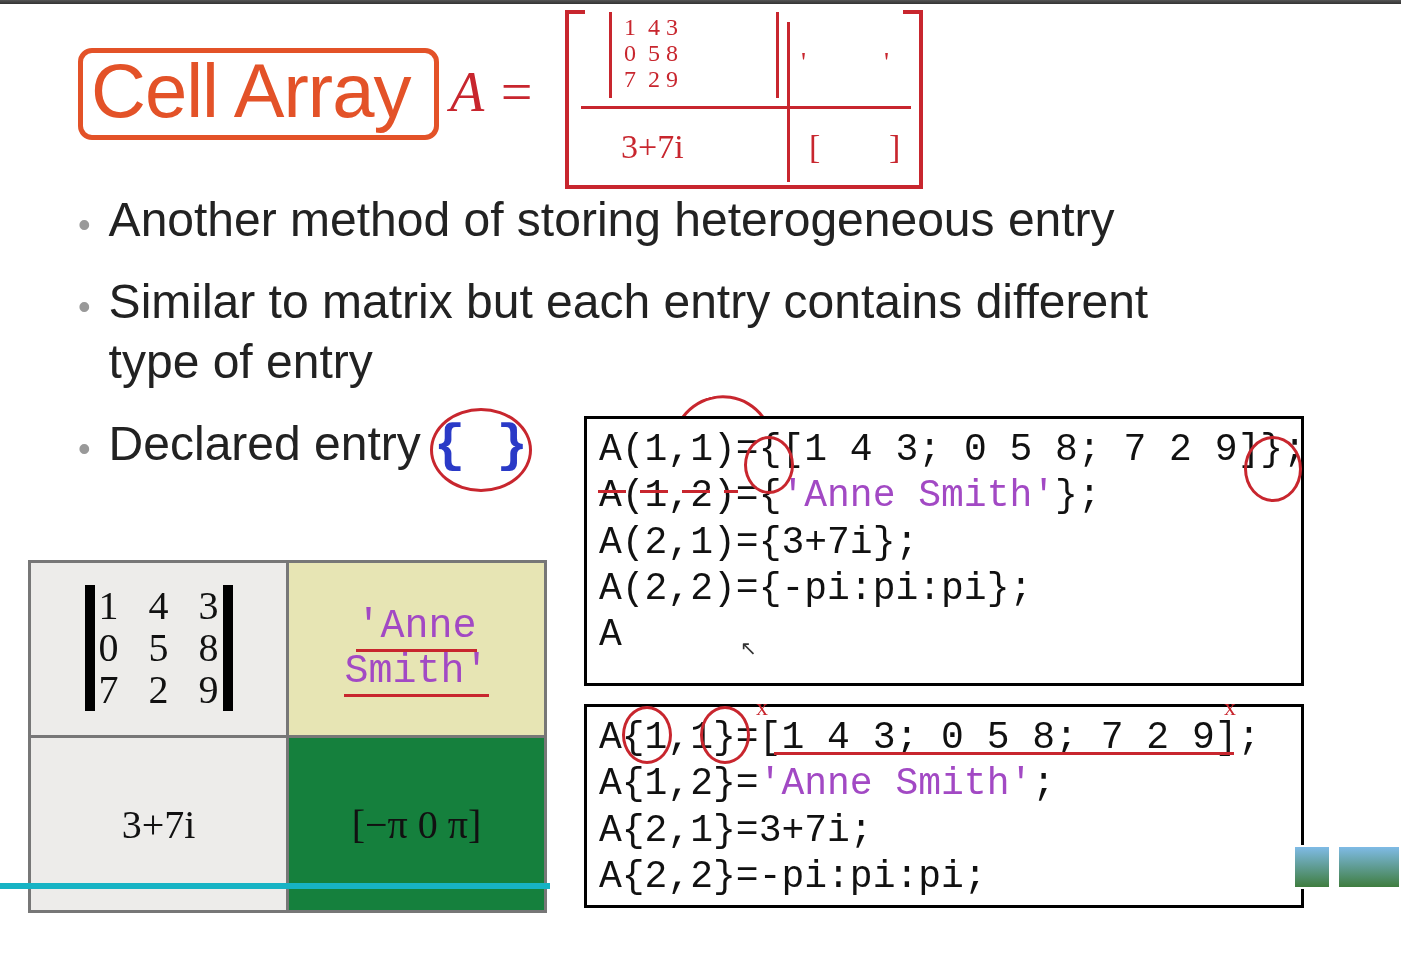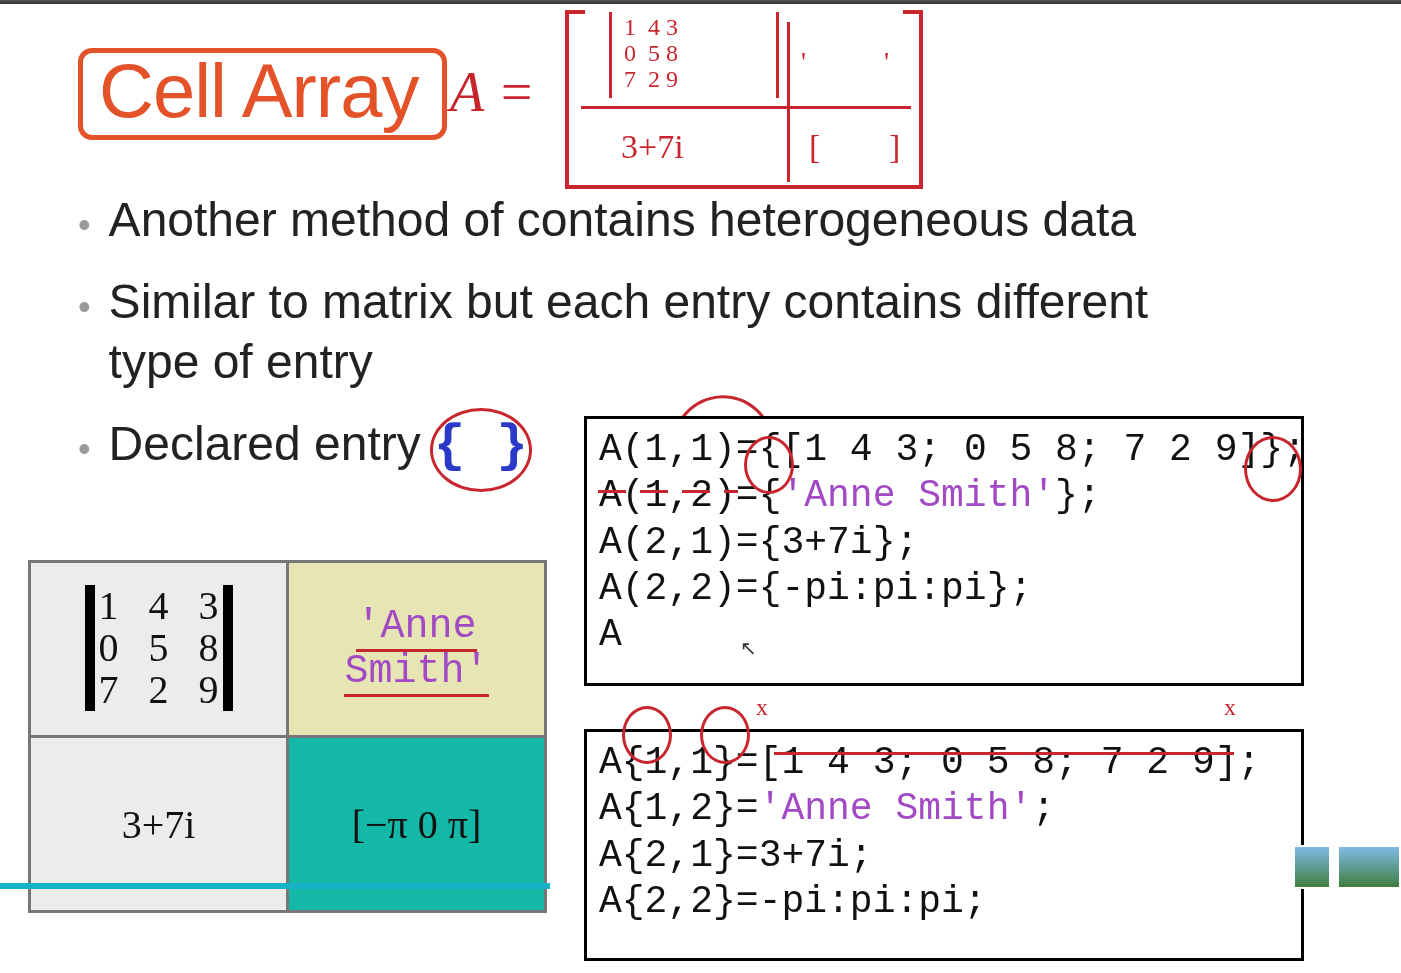--- a/index.html
+++ b/index.html
@@ -18,21 +18,21 @@
   }
   #top-border{
     position:absolute;
     left:0; top:0; width:100%; height:4px;
     background:linear-gradient(#555,#333);
   }
   
   #title-wrap{
     position:absolute;
     left:78px; top:48px;
-    padding:0 24px 6px 16px;
+    padding:0 24px 6px 8px;
     border:5px solid #e35228;
     border-radius:14px;
   }
   #slide-title{
     font-size:76px;
     font-weight:400;
     color:#e35228;
     letter-spacing:-1px;
     line-height:1.0;
   }
@@ -123,21 +123,21 @@
   #cell-table td{
     border:3px solid #777;
     width:253px;height:170px;
     text-align:center;vertical-align:middle;
     font-size:40px;
   }
   #td11{background:#edecea;font-family:"Times New Roman",serif;}
   #td12{background:#e7e5b4;font-family:"Courier New",monospace;color:#a249c4;font-size:40px;}
   #td12 span{border-bottom:3px solid #c8262e;}
   #td21{background:#edecea;font-family:"Times New Roman",serif;}
-  #td22{background:#14b8a6;font-family:"Times New Roman",serif;}
+  #td22{background:#15803d;font-family:"Times New Roman",serif;}
   .bracket-wrap{
     display:inline-block;position:relative;padding:0 14px;line-height:1.05;
     font-family:"Times New Roman",serif;font-size:40px;
   }
   .bracket-wrap::before,.bracket-wrap::after{
     content:"";position:absolute;top:0;bottom:0;width:3px;background:#000;
   }
   .bracket-wrap::before{left:0;border-top:3px solid #000;border-bottom:3px solid #000;width:10px;border-right:none;}
   .bracket-wrap::after{right:0;border-top:3px solid #000;border-bottom:3px solid #000;width:10px;border-left:none;}
   .bracket-wrap .mrow{display:block;white-space:pre;}
@@ -150,21 +150,21 @@
     background:#fff;
     font-family:"Courier New",monospace;
     font-size:38px;
     line-height:1.22;
     padding:8px 12px;
     white-space:pre;
     box-sizing:border-box;
     width:720px;
   }
   #code1{top:416px;height:270px;}
-  #code2{top:729px;height:232px;}
+  #code2{top:704px;height:204px;}
   .str{color:#a249c4;}
 
   
   #circ-br-l{
     position:absolute;border:3px solid #c8262e;border-radius:50%;
     width:44px;height:52px;left:744px;top:436px;z-index:5;
   }
   #circ-br-r{
     position:absolute;border:3px solid #c8262e;border-radius:50%;
     width:52px;height:60px;left:1244px;top:436px;z-index:5;
@@ -228,21 +228,21 @@
   <div id="hand-c12">'</div>
   <div id="hand-c12b">'</div>
   <div id="hand-c21">3+7i</div>
   <div id="hand-c22">[</div>
   <div id="hand-c22b">]</div>
 </div>
 
 <div id="bullets">
   <div class="bullet">
     <span class="dot">•</span>
-    <span class="txt">Another method of contains heterogeneous data</span>
+    <span class="txt">Another method of storing heterogeneous entry</span>
   </div>
   <div class="bullet">
     <span class="dot">•</span>
     <span class="txt">Similar to matrix but each entry contains different type of entry</span>
   </div>
   <div class="bullet">
     <span class="dot">•</span>
     <span class="txt">
       <span>Declared entry </span>
       <span style="position:relative;display:inline-block;">

